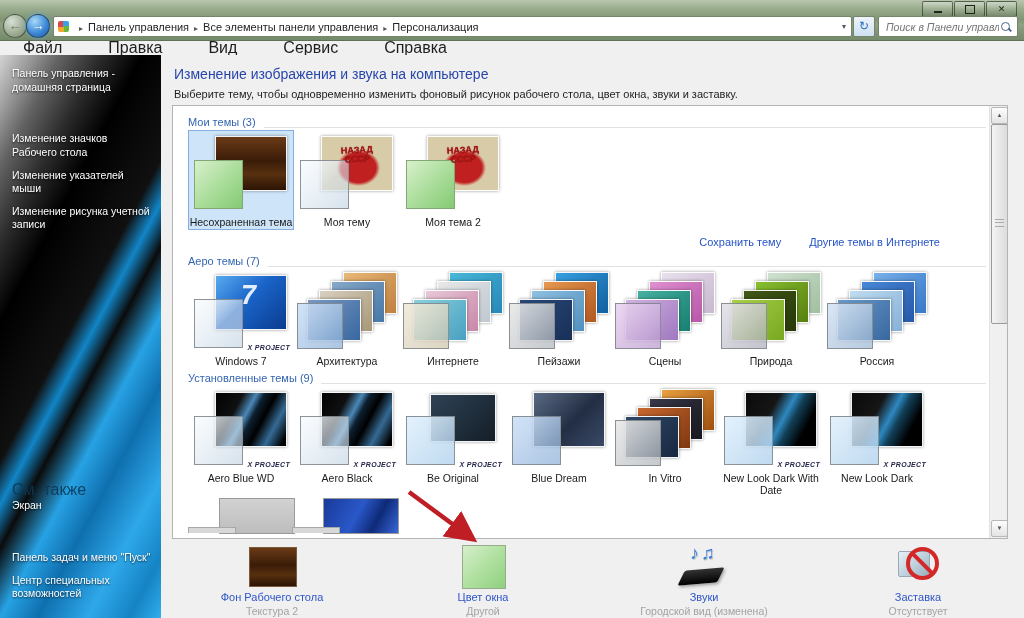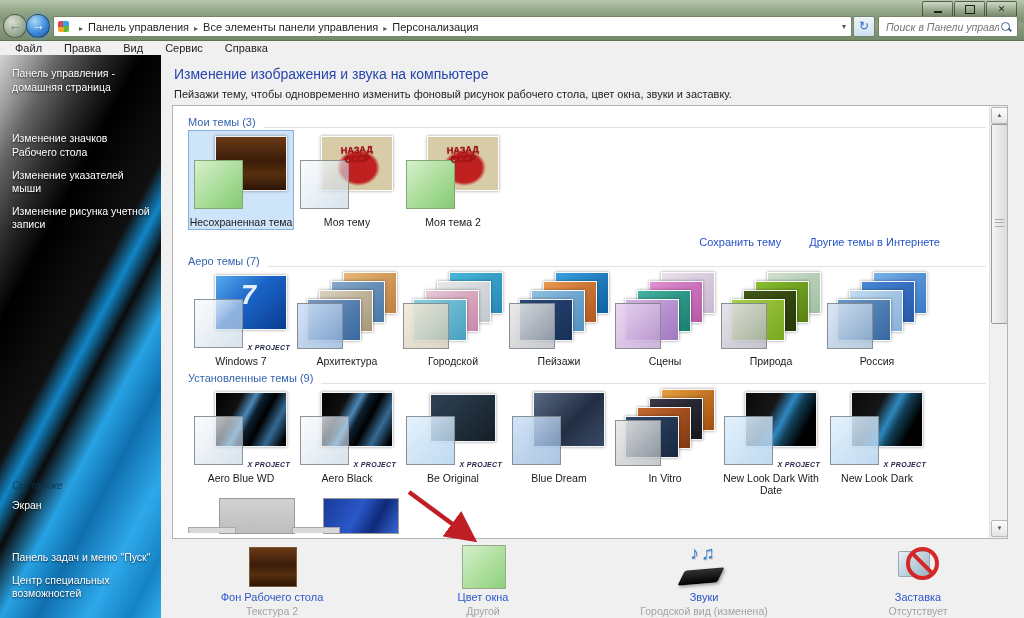--- a/index.html
+++ b/index.html
@@ -33,32 +33,32 @@
   .refreshbtn{position:absolute;right:149px;top:16px;width:20px;height:19px;border:1px solid #74856b;border-radius:2px;
     background:linear-gradient(180deg,#eef4fa,#cfe0f2);color:#2a6fc0;font-size:12px;line-height:18px;text-align:center;}
   .searchbox{position:absolute;right:6px;top:16px;width:138px;height:19px;background:#fff;
     border:1px solid #74856b;border-radius:2px;display:flex;align-items:center;}
   .searchbox input{flex:1;border:0;outline:0;margin-left:5px;font-size:10.5px;font-style:italic;color:#9a9a9a;
     font-family:"Liberation Sans",sans-serif;background:transparent;min-width:0;}
   .mag{width:7px;height:7px;border:1.5px solid #48648c;border-radius:50%;position:relative;margin-right:7px;flex:0 0 auto;}
   .mag::after{content:"";position:absolute;left:6px;top:6px;width:4px;height:1.5px;background:#48648c;transform:rotate(45deg);}
   
   .menubar{position:absolute;left:0;top:41px;right:0;height:14px;background:#f0f0f0;display:flex;align-items:center;}
-  .menu-item{font-size:11px;color:#1e1e1e;padding:0 7px;margin-left:8px;}
+  .menu-item{font-size:16px;color:#1e1e1e;padding:0 23px;}
   
   .sidebar{position:absolute;left:0;top:55px;width:161px;bottom:0;color:#fff;
     background:
      linear-gradient(118deg,#d4d4d4 0%,#9a9a9a 7%,#636363 13%,#2b2b2b 22%,#000 31%,#0c0c0c 42%,#101010 47%,
        #1285c6 52%,#0b0b0b 57%,#27a2e4 65%,#0f6fae 73%,#2ea8ea 84%,#1583c4 93%,#31aeee 100%);}
   .side-top{padding:12px 11px 0 12px;}
   .side-link{font-size:10.5px;line-height:1.3;margin-bottom:9px;text-shadow:0 1px 2px rgba(0,0,0,.7);cursor:pointer;}
   .side-link:first-child{margin-bottom:38px;}
   .side-link.u{}
   .side-bottom{position:absolute;left:12px;right:8px;bottom:8px;}
-  .see-also{font-size:10px;color:rgba(10,55,85,.9);margin-bottom:8px;text-shadow:none;font-style:italic;}
+  .see-also{font-size:16px;color:rgba(10,55,85,.9);text-shadow:none;}
   
   .main{position:absolute;left:162px;top:55px;right:0;bottom:0;background:#f0f0f0;}
   .page-title{position:absolute;left:12px;top:11px;font-size:14px;color:#2746ad;}
   .page-sub{position:absolute;left:12px;top:33px;font-size:11px;color:#1e1e1e;}
   .listbox{position:absolute;left:10px;right:16px;top:50px;height:432px;background:#fff;
     border:1px solid #b4b4b4;overflow:hidden;}
   .list-inner{position:absolute;left:0;top:0;right:17px;bottom:0;padding:7px 0 0 13px;overflow:hidden;}
   .sec-head{display:flex;align-items:flex-end;margin:3px 4px 2px 2px;}
   .sec-head span{font-size:11px;color:#3465b0;white-space:nowrap;}
   .sec-line{flex:1;height:1px;background:#e2e2e2;margin-left:8px;}
@@ -218,21 +218,21 @@
     <div id="side-bottom-links">
         <div class="side-link">Экран</div>
         <div class="side-link">Панель задач и меню "Пуск"</div>
         <div class="side-link">Центр специальных возможностей</div>
       </div>
   </div>
 </div>
 
 <div class="main">
   <div class="page-title">Изменение изображения и звука на компьютере</div>
-  <div class="page-sub">Пейзажи тему, чтобы одновременно изменить фоновый рисунок рабочего стола, цвет окна, звуки и заставку.</div>
+  <div class="page-sub">Выберите тему, чтобы одновременно изменить фоновый рисунок рабочего стола, цвет окна, звуки и заставку.</div>
 
   <div class="listbox">
     <div class="list-inner" id="sections">
         <div class="sec-head">
           <span>Мои темы (3)</span>
           <div class="sec-line"></div>
         </div>
         <div class="theme-row">
           <div class="theme-cell sel">
             <div class="thumb s-wood-green">
@@ -286,21 +286,21 @@
             <div class="t-label">Архитектура</div>
           </div>
           <div class="theme-cell">
             <div class="thumb s-persons">
               <div class="card c1"></div>
               <div class="card c2"></div>
               <div class="card c3"></div>
               <div class="card c4"></div>
               <div class="glass"></div>
             </div>
-            <div class="t-label">Городской</div>
+            <div class="t-label">Интернете</div>
           </div>
           <div class="theme-cell">
             <div class="thumb s-landscapes">
               <div class="card c1"></div>
               <div class="card c2"></div>
               <div class="card c3"></div>
               <div class="card c4"></div>
               <div class="glass"></div>
             </div>
             <div class="t-label">Пейзажи</div>

